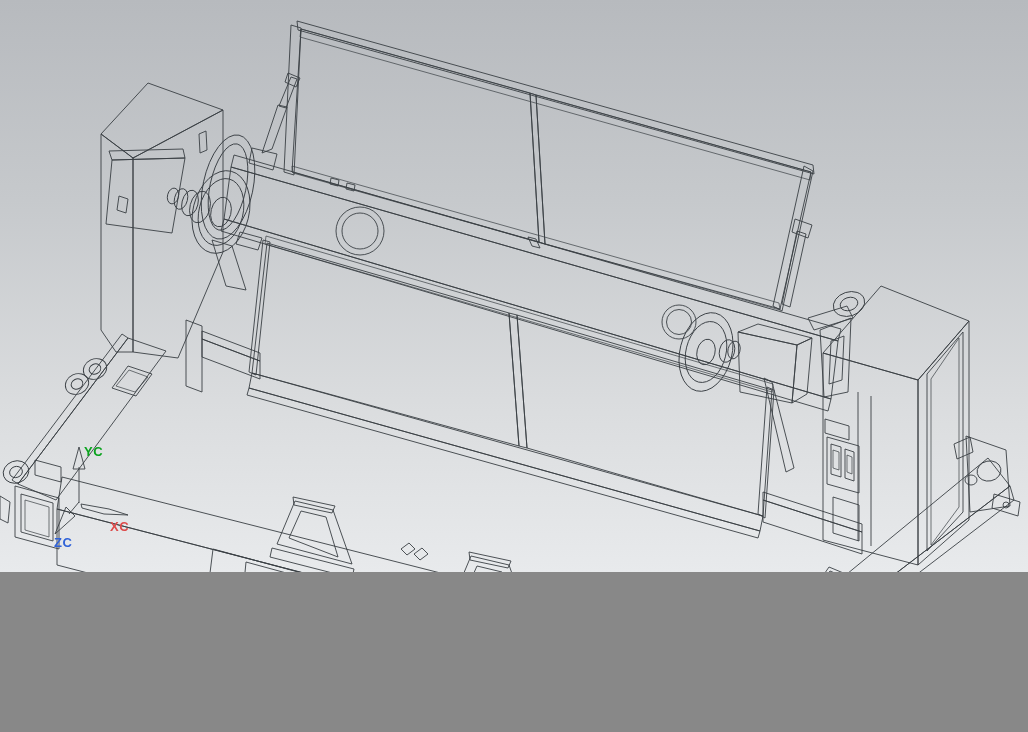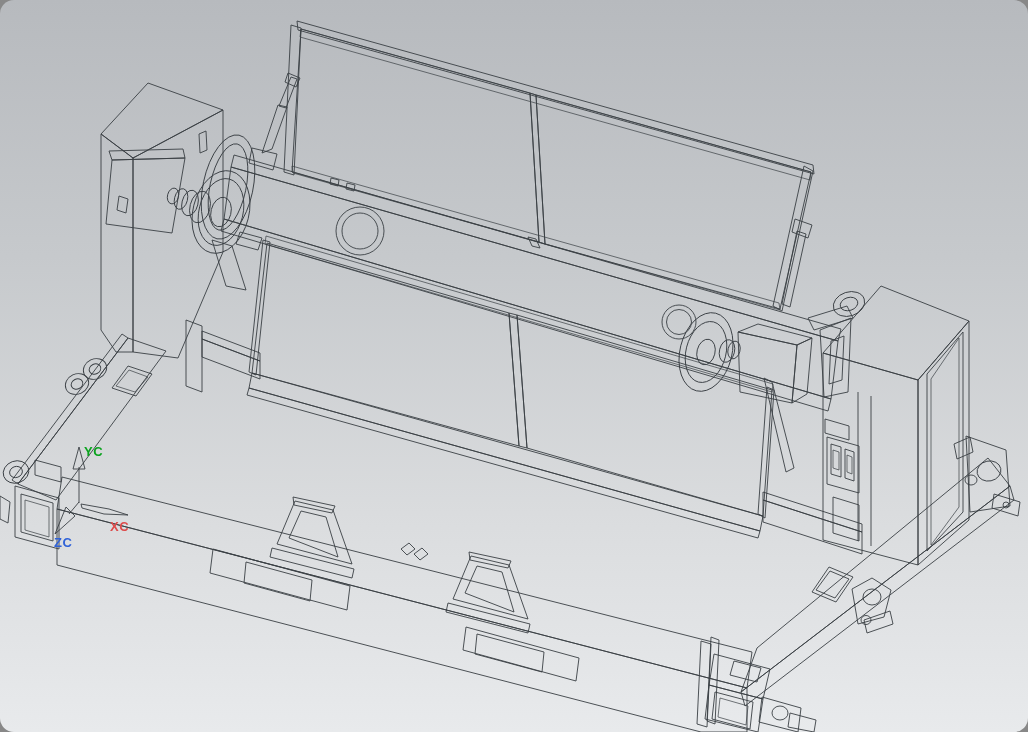--- a/index.html
+++ b/index.html
@@ -1,20 +1,19 @@
 <!DOCTYPE html>
 <html><head>
 <meta charset="utf-8">
 <style>
   html,body{margin:0;padding:0;background:#888;}
   .viewport{
-    position:relative;width:1028px;height:732px;overflow:hidden;
+    position:relative;width:1028px;height:572px;overflow:hidden;
     background:linear-gradient(to bottom,#b7babe 0%,#c6c9cc 35%,#dadcde 70%,#e8eaec 100%);
     font-family:"Liberation Sans",sans-serif;
-    border-radius:14px;
   }
   svg{position:absolute;left:0;top:0;}
   svg polygon, svg ellipse, svg circle, svg line, svg path{
     stroke:#3a3f44;stroke-width:0.9;stroke-linejoin:round;fill:none;
   }
   .dot{stroke:none;}
   .soft{stroke:none;}
   .thin{stroke-width:0.7;}
   .axis-label{font-size:13px;font-weight:700;letter-spacing:.5px;stroke:none;}
 </style>

